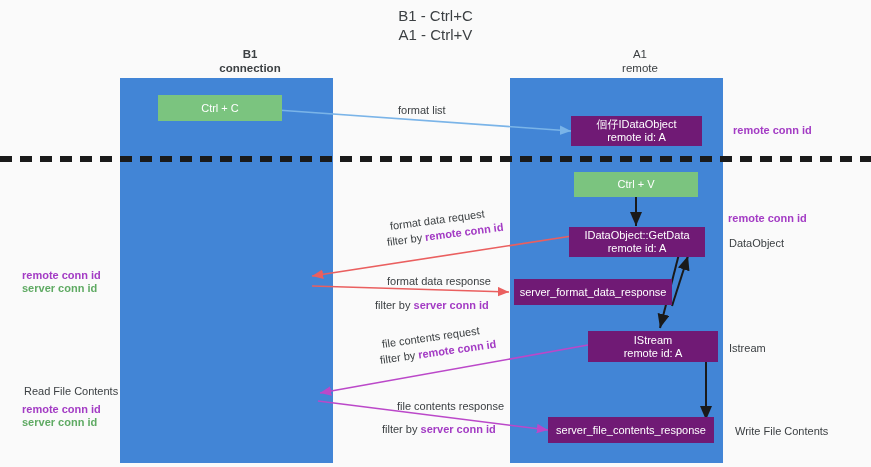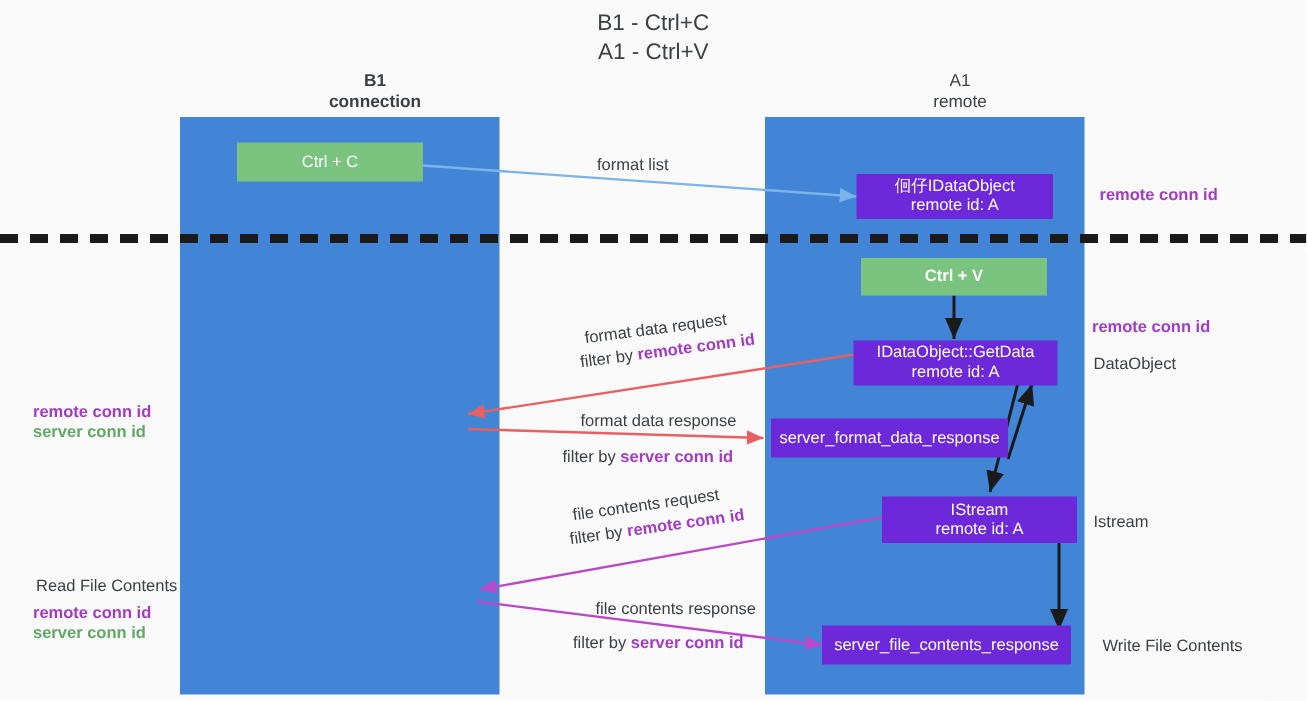--- a/index.html
+++ b/index.html
@@ -70,21 +70,21 @@
     align-items: center;
     justify-content: center;
     color: #ffffff;
     font-size: 11px;
     line-height: 13px;
     text-align: center;
     white-space: pre;
     padding: 2px 4px;
   }
   .node.green  { background: #7bc47f; }
-  .node.orange { background: #6d28d9; }
+  .node.orange { background: #701a75; }
 
   
   .side-label {
     font-size: 11px;
     line-height: 14px;
     white-space: pre;
   }
   .clr-purple { color: #a33bc4; font-weight: bold; }
   .clr-green  { color: #5faa63; font-weight: bold; }
   .clr-dark   { color: #3c4043; }
@@ -156,21 +156,21 @@
     <line x1="318" y1="401" x2="548" y2="430" stroke="#bb48c9" stroke-width="1.6" marker-end="url(#ah-purple)"></line>
 
     <line x1="706" y1="362" x2="706" y2="420" stroke="#1a1a1a" stroke-width="2" marker-end="url(#ah-black)"></line>
   </svg>
 
   <div class="abs node green" style="left:158px; top:95px;  width:124px; height:26px;">Ctrl + C</div>
 
   <div class="abs node orange" style="left:571px; top:116px; width:131px; height:30px;">佪仔IDataObject
 remote id: A</div>
 
-  <div class="abs node green" style="left:574px; top:172px; width:124px; height:25px;font-weight:bold;">Ctrl + V</div>
+  <div class="abs node green" style="left:574px; top:172px; width:124px; height:25px;">Ctrl + V</div>
 
   <div class="abs node orange" style="left:569px; top:227px; width:136px; height:30px;">IDataObject::GetData
 remote id: A</div>
 
 
   <div class="abs node orange" style="left:514px; top:279px; width:158px; height:26px;">server_format_data_response</div>
 
   <div class="abs node orange" style="left:588px; top:331px; width:130px; height:31px;">IStream
 remote id: A</div>
 

